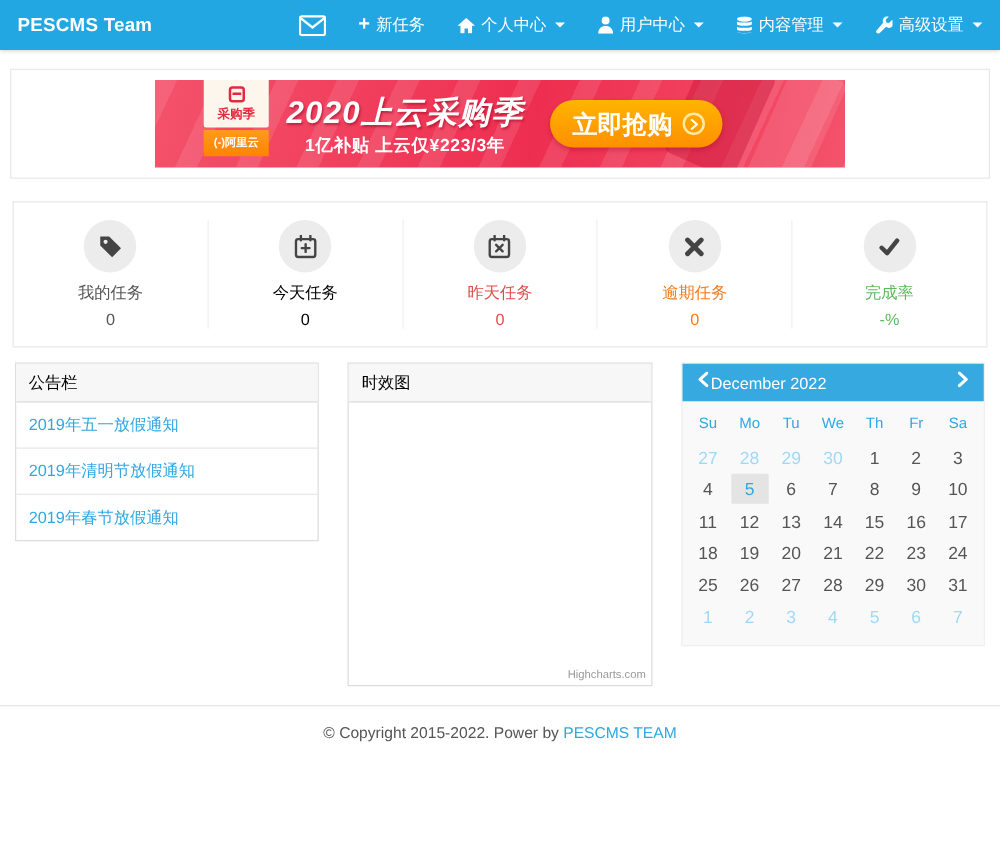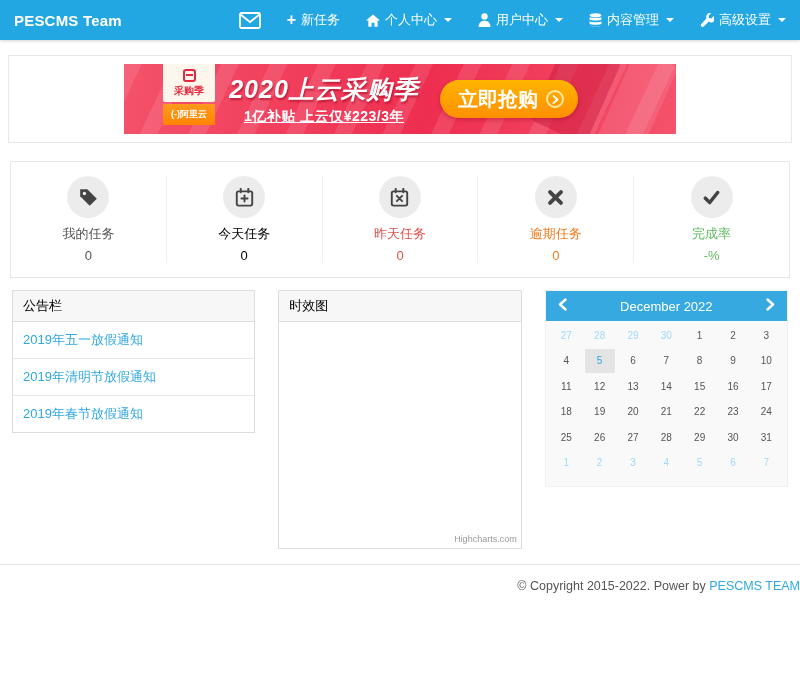--- a/index.html
+++ b/index.html
@@ -135,38 +135,38 @@
     position: absolute; right: 4px; bottom: 4px;
     font-size: 9px; color: #999; text-decoration: none;
   }
   
   .calendar { background: #f9f9f9; border: 1px solid #f0f0f0; flex: 1; }
   .cal-header {
     background: #36a9e1; height: 30px; display: flex; align-items: center;
     color: #fff; padding: 0 10px;
   }
   .cal-nav { cursor: pointer; display: flex; align-items: center; padding: 2px; }
-  .cal-title { flex: 1; text-align: center; font-size: 13px; }
+  .cal-title { flex: 1; text-align: left; font-size: 13px; }
   .cal-weekdays, .cal-grid { display: grid; grid-template-columns: repeat(7, 1fr); }
   .cal-weekdays { padding: 10px 4px 6px; }
   .cal-weekdays span {
     text-align: center; color: #2fa8e1; font-size: 12px;
   }
   .cal-grid { padding: 2px 4px 10px; }
   .cal-cell { display: flex; align-items: center; justify-content: center; height: 25.5px; }
   .cal-day {
     width: 30px; height: 24px; line-height: 24px; text-align: center;
-    font-size: 10px; color: #555; cursor: pointer; border-radius: 1px;
+    font-size: 14px; color: #555; cursor: pointer; border-radius: 1px;
   }
   .cal-day.muted { color: #9fd9f7; }
   .cal-day.today { background: #e4e4e4; color: #2fa8e1; }
   
   .footer {
     margin-top: 15px; border-top: 1px solid #e6e6e6;
-    text-align: right; padding: 14px 0; font-size: 12.5px; color: #555;
+    text-align: center; padding: 14px 0; font-size: 12.5px; color: #555;
   }
   .footer a { color: #2fa8e1; text-decoration: none; cursor: pointer; }
 </style>
 </head>
 <body>
 
 <div class="navbar">
   <a class="brand">PESCMS Team</a>
   <div class="nav-items">
     <a class="nav-link">
@@ -231,21 +231,21 @@
     <span class="banner-blob blob-2"></span>
     <span class="ribbon">
       <span class="ribbon-top" style="display:block;">
         <span class="emblem" style="display:block;"></span>
         <span class="ribbon-season">采购季</span>
       </span>
       <span class="ribbon-bottom" style="display:block;">(-)阿里云</span>
     </span>
     <span class="banner-text">
       <span class="banner-title" style="display:block;">2020上云采购季</span>
-      <span class="banner-subtitle" style="display:block;text-decoration:underline;">1亿补贴 上云仅¥223/3年</span>
+      <span class="banner-subtitle" style="display:block;">1亿补贴 上云仅¥223/3年</span>
     </span>
     <span class="banner-btn">
       <span>立即抢购</span>
       <span class="arrow-circle">
         <svg width="7" height="9" viewBox="0 0 7 9">
             <path d="M1.5 1 L5.5 4.5 L1.5 8" fill="none" stroke="#fff" stroke-width="1.8" stroke-linecap="round" stroke-linejoin="round"></path>
           </svg>
       </span>
     </span>
   </a>
@@ -339,20 +339,29 @@
       </span>
       <span class="cal-title">December 2022</span>
       <span class="cal-nav">
         <span>
           <svg width="9" height="13" viewBox="0 0 9 13">
               <path d="M1.5 1.5 L7 6.5 L1.5 11.5" fill="none" stroke="#fff" stroke-width="2.4" stroke-linecap="round" stroke-linejoin="round"></path>
             </svg>
         </span>
       </span>
     </div>
+    <div class="cal-weekdays">
+      <span>Su</span>
+      <span>Mo</span>
+      <span>Tu</span>
+      <span>We</span>
+      <span>Th</span>
+      <span>Fr</span>
+      <span>Sa</span>
+    </div>
     <div class="cal-grid">
         <span class="cal-cell">
           <span class="cal-day muted">27</span>
         </span>
         <span class="cal-cell">
           <span class="cal-day muted">28</span>
         </span>
         <span class="cal-cell">
           <span class="cal-day muted">29</span>
         </span>

